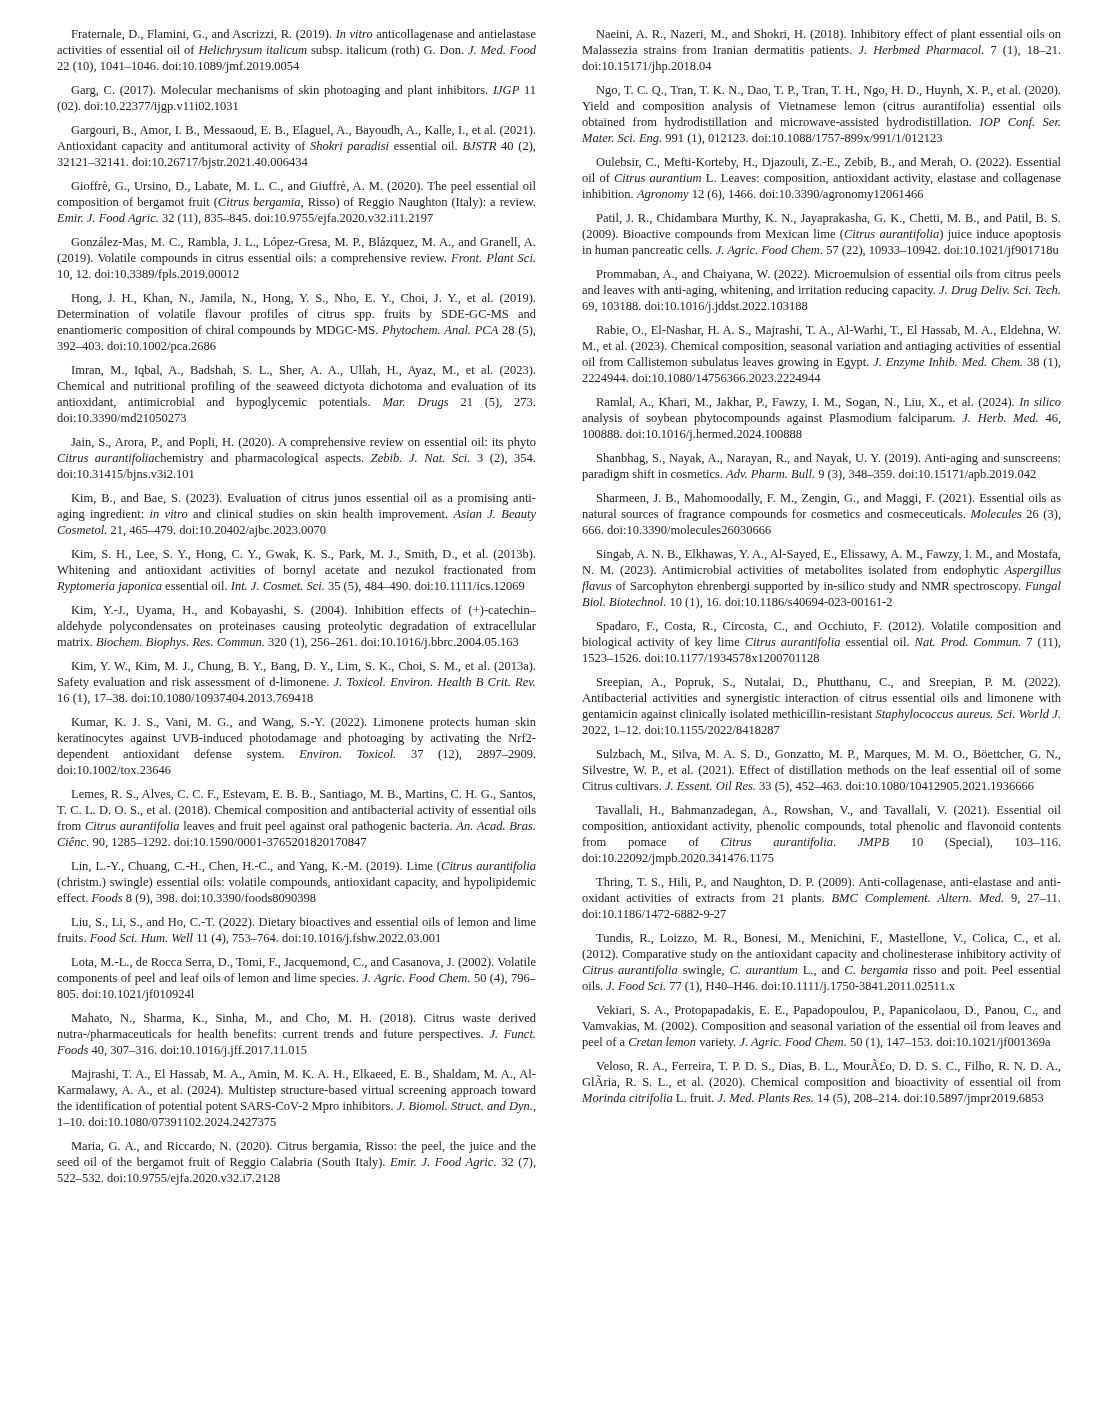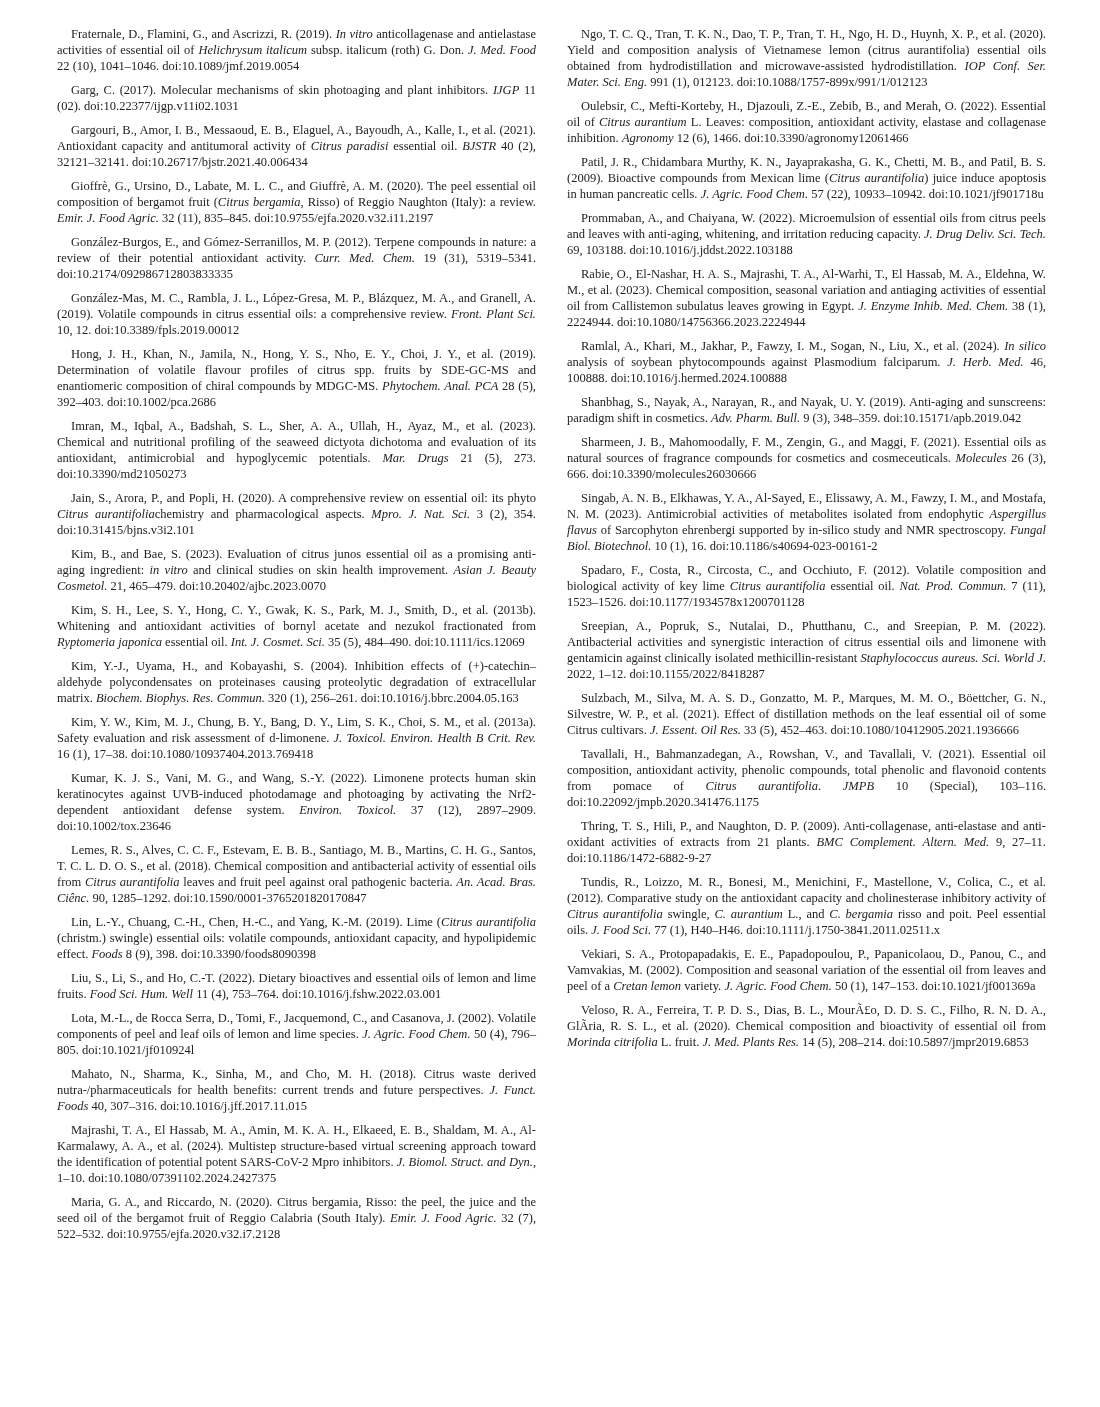--- a/index.html
+++ b/index.html
@@ -14,21 +14,21 @@
   .page {
     box-sizing: border-box;
     width: 1100px;
     height: 1407px;
     padding: 26px 54px 0 57px;
     background: #ffffff;
     overflow: hidden;
   }
   .columns {
     display: flex;
-    gap: 31px;
+    gap: 46px;
   }
   .col {
     width: 479px;
     flex: 0 0 479px;
   }
   p.ref {
     margin: 0 0 8px 0;
     text-indent: 14px;
     text-align: justify;
     font-family: "Liberation Serif", "DejaVu Serif", serif;
@@ -41,41 +41,41 @@
   }
 </style>
 </head>
 <body>
 
 <div class="page">
   <div class="columns">
     <div class="col">
         <p class="ref"><span>Fraternale, D., Flamini, G., and Ascrizzi, R. (2019). </span><span class="it">In vitro</span><span> anticollagenase and antielastase activities of essential oil of </span><span class="it">Helichrysum italicum</span><span> subsp. italicum (roth) G. Don. </span><span class="it">J. Med. Food</span><span> 22 (10), 1041–1046. doi:10.1089/jmf.2019.0054</span></p>
         <p class="ref"><span>Garg, C. (2017). Molecular mechanisms of skin photoaging and plant inhibitors. </span><span class="it">IJGP</span><span> 11 (02). doi:10.22377/ijgp.v11i02.1031</span></p>
-        <p class="ref"><span>Gargouri, B., Amor, I. B., Messaoud, E. B., Elaguel, A., Bayoudh, A., Kalle, I., et al. (2021). Antioxidant capacity and antitumoral activity of </span><span class="it">Citrus paradisi</span><span> essential oil. </span><span class="it">BJSTR</span><span> 40 (2), 32121–32141. doi:10.26717/bjstr.2021.40.006434</span></p>
+        <p class="ref"><span>Gargouri, B., Amor, I. B., Messaoud, E. B., Elaguel, A., Bayoudh, A., Kalle, I., et al. (2021). Antioxidant capacity and antitumoral activity of </span><span class="it">Shokri paradisi</span><span> essential oil. </span><span class="it">BJSTR</span><span> 40 (2), 32121–32141. doi:10.26717/bjstr.2021.40.006434</span></p>
         <p class="ref"><span>Gioffrè, G., Ursino, D., Labate, M. L. C., and Giuffrè, A. M. (2020). The peel essential oil composition of bergamot fruit (</span><span class="it">Citrus bergamia</span><span>, Risso) of Reggio Naughton (Italy): a review. </span><span class="it">Emir. J. Food Agric.</span><span> 32 (11), 835–845. doi:10.9755/ejfa.2020.v32.i11.2197</span></p>
-        <p class="ref"><span>González-Burgos, E., and Gómez-Serranillos, M. P. (2012). Terpene compounds in nature: a review of their potential antioxidant activity. </span><span class="it">Curr. Med. Chem.</span><span> 19 (31), 5319–5341. doi:10.2174/092986712803833335</span></p>
         <p class="ref"><span>González-Mas, M. C., Rambla, J. L., López-Gresa, M. P., Blázquez, M. A., and Granell, A. (2019). Volatile compounds in citrus essential oils: a comprehensive review. </span><span class="it">Front. Plant Sci.</span><span> 10, 12. doi:10.3389/fpls.2019.00012</span></p>
         <p class="ref"><span>Hong, J. H., Khan, N., Jamila, N., Hong, Y. S., Nho, E. Y., Choi, J. Y., et al. (2019). Determination of volatile flavour profiles of citrus spp. fruits by SDE-GC-MS and enantiomeric composition of chiral compounds by MDGC-MS. </span><span class="it">Phytochem. Anal. PCA</span><span> 28 (5), 392–403. doi:10.1002/pca.2686</span></p>
         <p class="ref"><span>Imran, M., Iqbal, A., Badshah, S. L., Sher, A. A., Ullah, H., Ayaz, M., et al. (2023). Chemical and nutritional profiling of the seaweed dictyota dichotoma and evaluation of its antioxidant, antimicrobial and hypoglycemic potentials. </span><span class="it">Mar. Drugs</span><span> 21 (5), 273. doi:10.3390/md21050273</span></p>
-        <p class="ref"><span>Jain, S., Arora, P., and Popli, H. (2020). A comprehensive review on essential oil: its phyto </span><span class="it">Citrus aurantifolia</span><span>chemistry and pharmacological aspects. </span><span class="it">Mpro. J. Nat. Sci.</span><span> 3 (2), 354. doi:10.31415/bjns.v3i2.101</span></p>
+        <p class="ref"><span>Jain, S., Arora, P., and Popli, H. (2020). A comprehensive review on essential oil: its phyto </span><span class="it">Citrus aurantifolia</span><span>chemistry and pharmacological aspects. </span><span class="it">Zebib. J. Nat. Sci.</span><span> 3 (2), 354. doi:10.31415/bjns.v3i2.101</span></p>
         <p class="ref"><span>Kim, B., and Bae, S. (2023). Evaluation of citrus junos essential oil as a promising anti-aging ingredient: </span><span class="it">in vitro</span><span> and clinical studies on skin health improvement. </span><span class="it">Asian J. Beauty Cosmetol.</span><span> 21, 465–479. doi:10.20402/ajbc.2023.0070</span></p>
         <p class="ref"><span>Kim, S. H., Lee, S. Y., Hong, C. Y., Gwak, K. S., Park, M. J., Smith, D., et al. (2013b). Whitening and antioxidant activities of bornyl acetate and nezukol fractionated from </span><span class="it">Ryptomeria japonica</span><span> essential oil. </span><span class="it">Int. J. Cosmet. Sci.</span><span> 35 (5), 484–490. doi:10.1111/ics.12069</span></p>
         <p class="ref"><span>Kim, Y.-J., Uyama, H., and Kobayashi, S. (2004). Inhibition effects of (+)-catechin–aldehyde polycondensates on proteinases causing proteolytic degradation of extracellular matrix. </span><span class="it">Biochem. Biophys. Res. Commun.</span><span> 320 (1), 256–261. doi:10.1016/j.bbrc.2004.05.163</span></p>
         <p class="ref"><span>Kim, Y. W., Kim, M. J., Chung, B. Y., Bang, D. Y., Lim, S. K., Choi, S. M., et al. (2013a). Safety evaluation and risk assessment of d-limonene. </span><span class="it">J. Toxicol. Environ. Health B Crit. Rev.</span><span> 16 (1), 17–38. doi:10.1080/10937404.2013.769418</span></p>
         <p class="ref"><span>Kumar, K. J. S., Vani, M. G., and Wang, S.-Y. (2022). Limonene protects human skin keratinocytes against UVB-induced photodamage and photoaging by activating the Nrf2-dependent antioxidant defense system. </span><span class="it">Environ. Toxicol.</span><span> 37 (12), 2897–2909. doi:10.1002/tox.23646</span></p>
         <p class="ref"><span>Lemes, R. S., Alves, C. C. F., Estevam, E. B. B., Santiago, M. B., Martins, C. H. G., Santos, T. C. L. D. O. S., et al. (2018). Chemical composition and antibacterial activity of essential oils from </span><span class="it">Citrus aurantifolia</span><span> leaves and fruit peel against oral pathogenic bacteria. </span><span class="it">An. Acad. Bras. Ciênc.</span><span> 90, 1285–1292. doi:10.1590/0001-3765201820170847</span></p>
         <p class="ref"><span>Lin, L.-Y., Chuang, C.-H., Chen, H.-C., and Yang, K.-M. (2019). Lime (</span><span class="it">Citrus aurantifolia</span><span> (christm.) swingle) essential oils: volatile compounds, antioxidant capacity, and hypolipidemic effect. </span><span class="it">Foods</span><span> 8 (9), 398. doi:10.3390/foods8090398</span></p>
         <p class="ref"><span>Liu, S., Li, S., and Ho, C.-T. (2022). Dietary bioactives and essential oils of lemon and lime fruits. </span><span class="it">Food Sci. Hum. Well</span><span> 11 (4), 753–764. doi:10.1016/j.fshw.2022.03.001</span></p>
         <p class="ref"><span>Lota, M.-L., de Rocca Serra, D., Tomi, F., Jacquemond, C., and Casanova, J. (2002). Volatile components of peel and leaf oils of lemon and lime species. </span><span class="it">J. Agric. Food Chem.</span><span> 50 (4), 796–805. doi:10.1021/jf010924l</span></p>
         <p class="ref"><span>Mahato, N., Sharma, K., Sinha, M., and Cho, M. H. (2018). Citrus waste derived nutra-/pharmaceuticals for health benefits: current trends and future perspectives. </span><span class="it">J. Funct. Foods</span><span> 40, 307–316. doi:10.1016/j.jff.2017.11.015</span></p>
         <p class="ref"><span>Majrashi, T. A., El Hassab, M. A., Amin, M. K. A. H., Elkaeed, E. B., Shaldam, M. A., Al-Karmalawy, A. A., et al. (2024). Multistep structure-based virtual screening approach toward the identification of potential potent SARS-CoV-2 Mpro inhibitors. </span><span class="it">J. Biomol. Struct. and Dyn.</span><span>, 1–10. doi:10.1080/07391102.2024.2427375</span></p>
         <p class="ref"><span>Maria, G. A., and Riccardo, N. (2020). Citrus bergamia, Risso: the peel, the juice and the seed oil of the bergamot fruit of Reggio Calabria (South Italy). </span><span class="it">Emir. J. Food Agric.</span><span> 32 (7), 522–532. doi:10.9755/ejfa.2020.v32.i7.2128</span></p>
       </div>
     <div class="col">
+        <p class="ref"><span>Naeini, A. R., Nazeri, M., and Shokri, H. (2018). Inhibitory effect of plant essential oils on Malassezia strains from Iranian dermatitis patients. </span><span class="it">J. Herbmed Pharmacol.</span><span> 7 (1), 18–21. doi:10.15171/jhp.2018.04</span></p>
         <p class="ref"><span>Ngo, T. C. Q., Tran, T. K. N., Dao, T. P., Tran, T. H., Ngo, H. D., Huynh, X. P., et al. (2020). Yield and composition analysis of Vietnamese lemon (citrus aurantifolia) essential oils obtained from hydrodistillation and microwave-assisted hydrodistillation. </span><span class="it">IOP Conf. Ser. Mater. Sci. Eng.</span><span> 991 (1), 012123. doi:10.1088/1757-899x/991/1/012123</span></p>
         <p class="ref"><span>Oulebsir, C., Mefti-Korteby, H., Djazouli, Z.-E., Zebib, B., and Merah, O. (2022). Essential oil of </span><span class="it">Citrus aurantium</span><span> L. Leaves: composition, antioxidant activity, elastase and collagenase inhibition. </span><span class="it">Agronomy</span><span> 12 (6), 1466. doi:10.3390/agronomy12061466</span></p>
         <p class="ref"><span>Patil, J. R., Chidambara Murthy, K. N., Jayaprakasha, G. K., Chetti, M. B., and Patil, B. S. (2009). Bioactive compounds from Mexican lime (</span><span class="it">Citrus aurantifolia</span><span>) juice induce apoptosis in human pancreatic cells. </span><span class="it">J. Agric. Food Chem.</span><span> 57 (22), 10933–10942. doi:10.1021/jf901718u</span></p>
         <p class="ref"><span>Prommaban, A., and Chaiyana, W. (2022). Microemulsion of essential oils from citrus peels and leaves with anti-aging, whitening, and irritation reducing capacity. </span><span class="it">J. Drug Deliv. Sci. Tech.</span><span> 69, 103188. doi:10.1016/j.jddst.2022.103188</span></p>
         <p class="ref"><span>Rabie, O., El-Nashar, H. A. S., Majrashi, T. A., Al-Warhi, T., El Hassab, M. A., Eldehna, W. M., et al. (2023). Chemical composition, seasonal variation and antiaging activities of essential oil from Callistemon subulatus leaves growing in Egypt. </span><span class="it">J. Enzyme Inhib. Med. Chem.</span><span> 38 (1), 2224944. doi:10.1080/14756366.2023.2224944</span></p>
         <p class="ref"><span>Ramlal, A., Khari, M., Jakhar, P., Fawzy, I. M., Sogan, N., Liu, X., et al. (2024). </span><span class="it">In silico</span><span> analysis of soybean phytocompounds against Plasmodium falciparum. </span><span class="it">J. Herb. Med.</span><span> 46, 100888. doi:10.1016/j.hermed.2024.100888</span></p>
         <p class="ref"><span>Shanbhag, S., Nayak, A., Narayan, R., and Nayak, U. Y. (2019). Anti-aging and sunscreens: paradigm shift in cosmetics. </span><span class="it">Adv. Pharm. Bull.</span><span> 9 (3), 348–359. doi:10.15171/apb.2019.042</span></p>
         <p class="ref"><span>Sharmeen, J. B., Mahomoodally, F. M., Zengin, G., and Maggi, F. (2021). Essential oils as natural sources of fragrance compounds for cosmetics and cosmeceuticals. </span><span class="it">Molecules</span><span> 26 (3), 666. doi:10.3390/molecules26030666</span></p>
         <p class="ref"><span>Singab, A. N. B., Elkhawas, Y. A., Al-Sayed, E., Elissawy, A. M., Fawzy, I. M., and Mostafa, N. M. (2023). Antimicrobial activities of metabolites isolated from endophytic </span><span class="it">Aspergillus flavus</span><span> of Sarcophyton ehrenbergi supported by in-silico study and NMR spectroscopy. </span><span class="it">Fungal Biol. Biotechnol.</span><span> 10 (1), 16. doi:10.1186/s40694-023-00161-2</span></p>
         <p class="ref"><span>Spadaro, F., Costa, R., Circosta, C., and Occhiuto, F. (2012). Volatile composition and biological activity of key lime </span><span class="it">Citrus aurantifolia</span><span> essential oil. </span><span class="it">Nat. Prod. Commun.</span><span> 7 (11), 1523–1526. doi:10.1177/1934578x1200701128</span></p>

